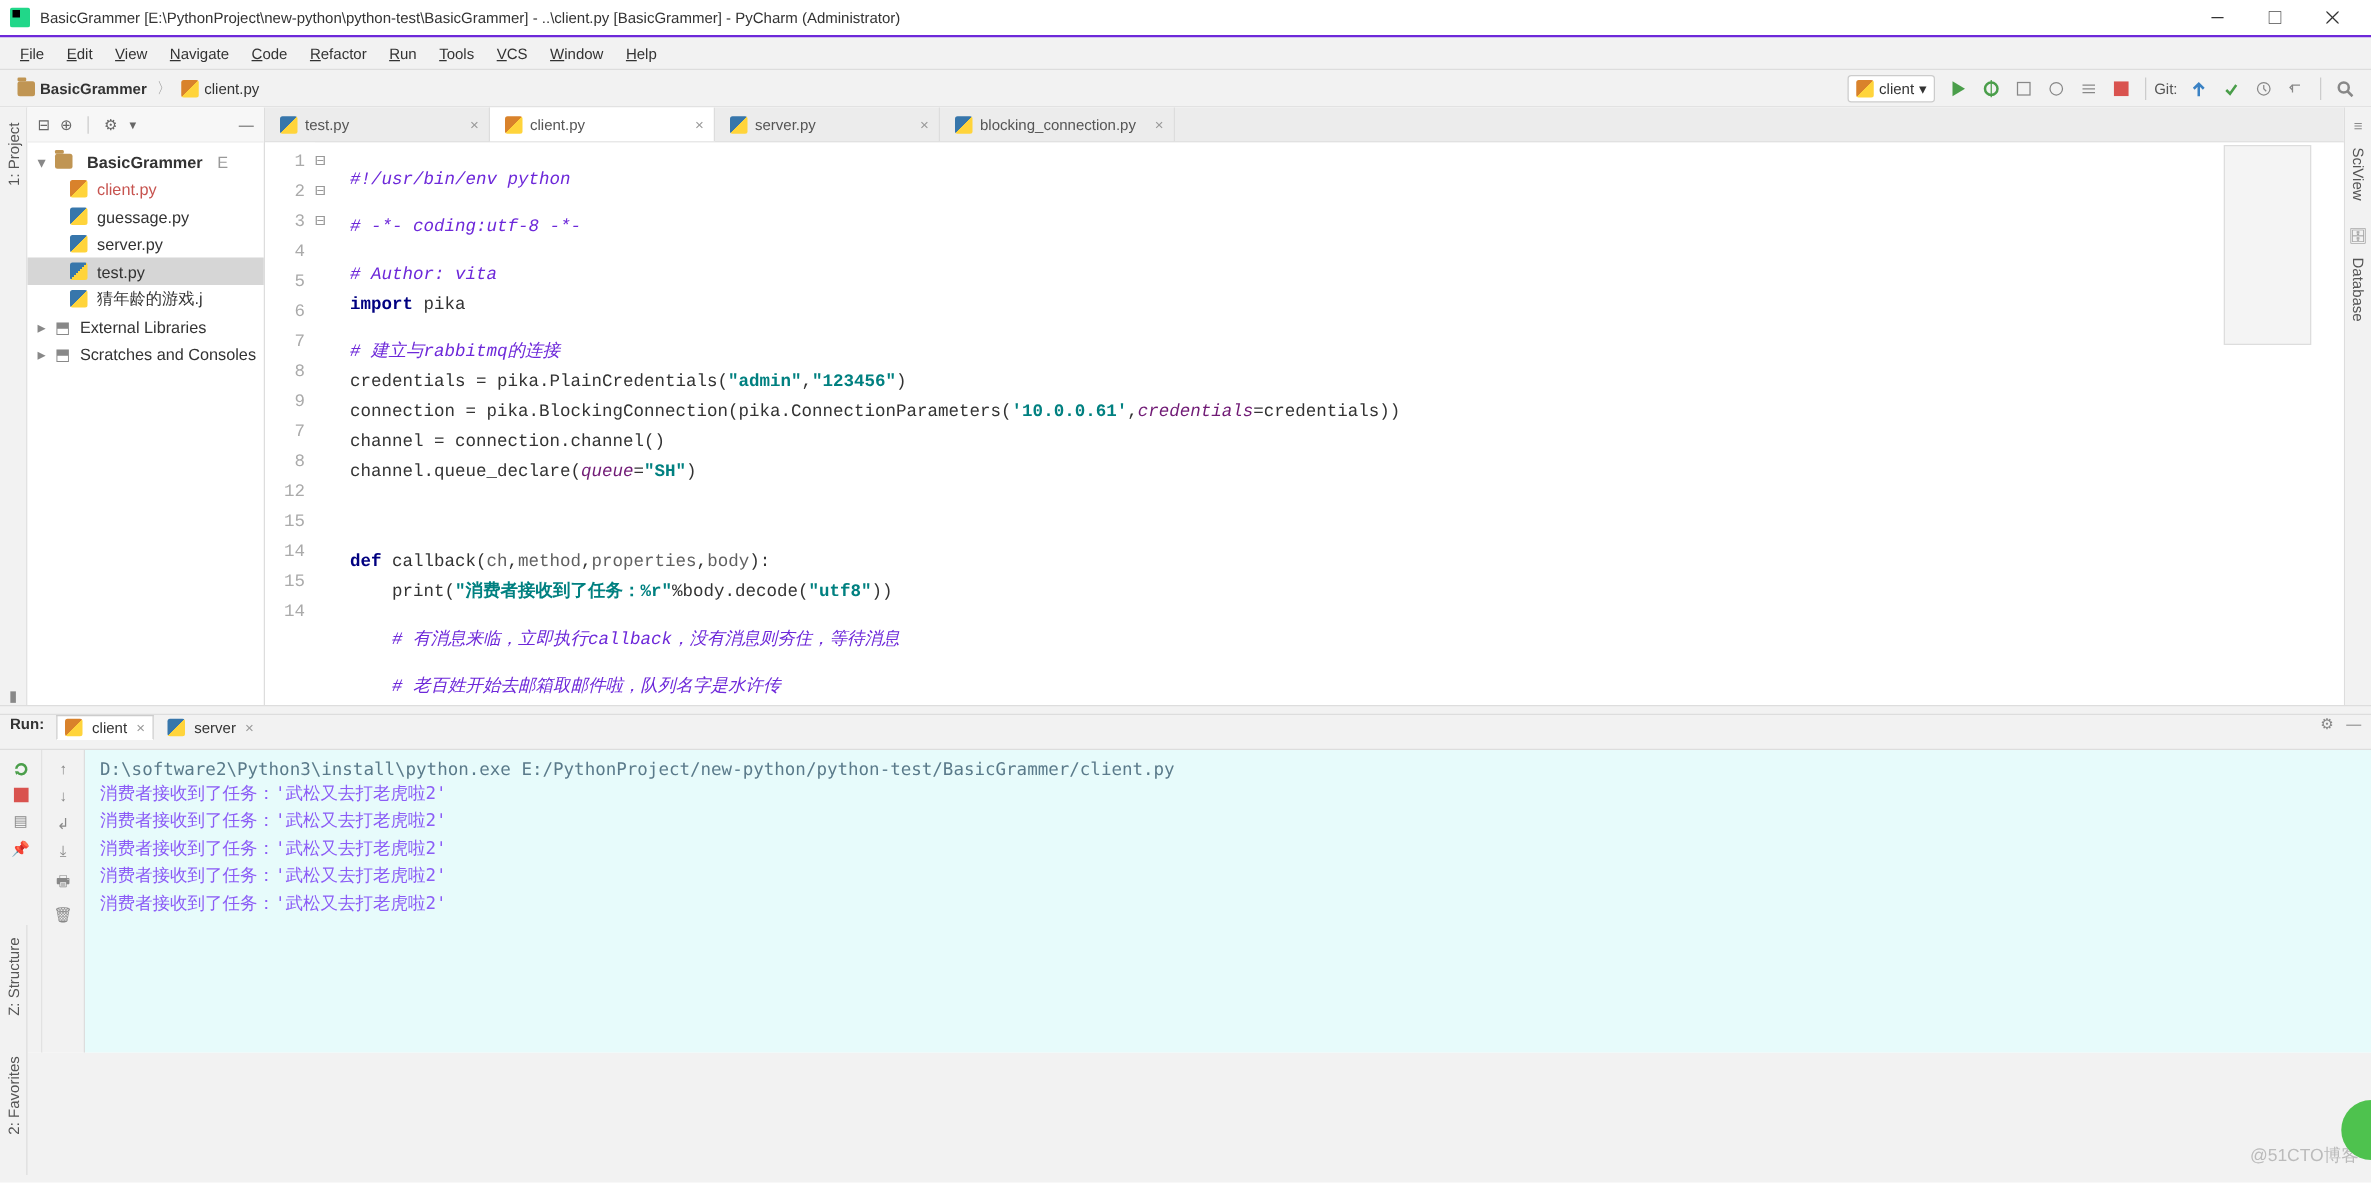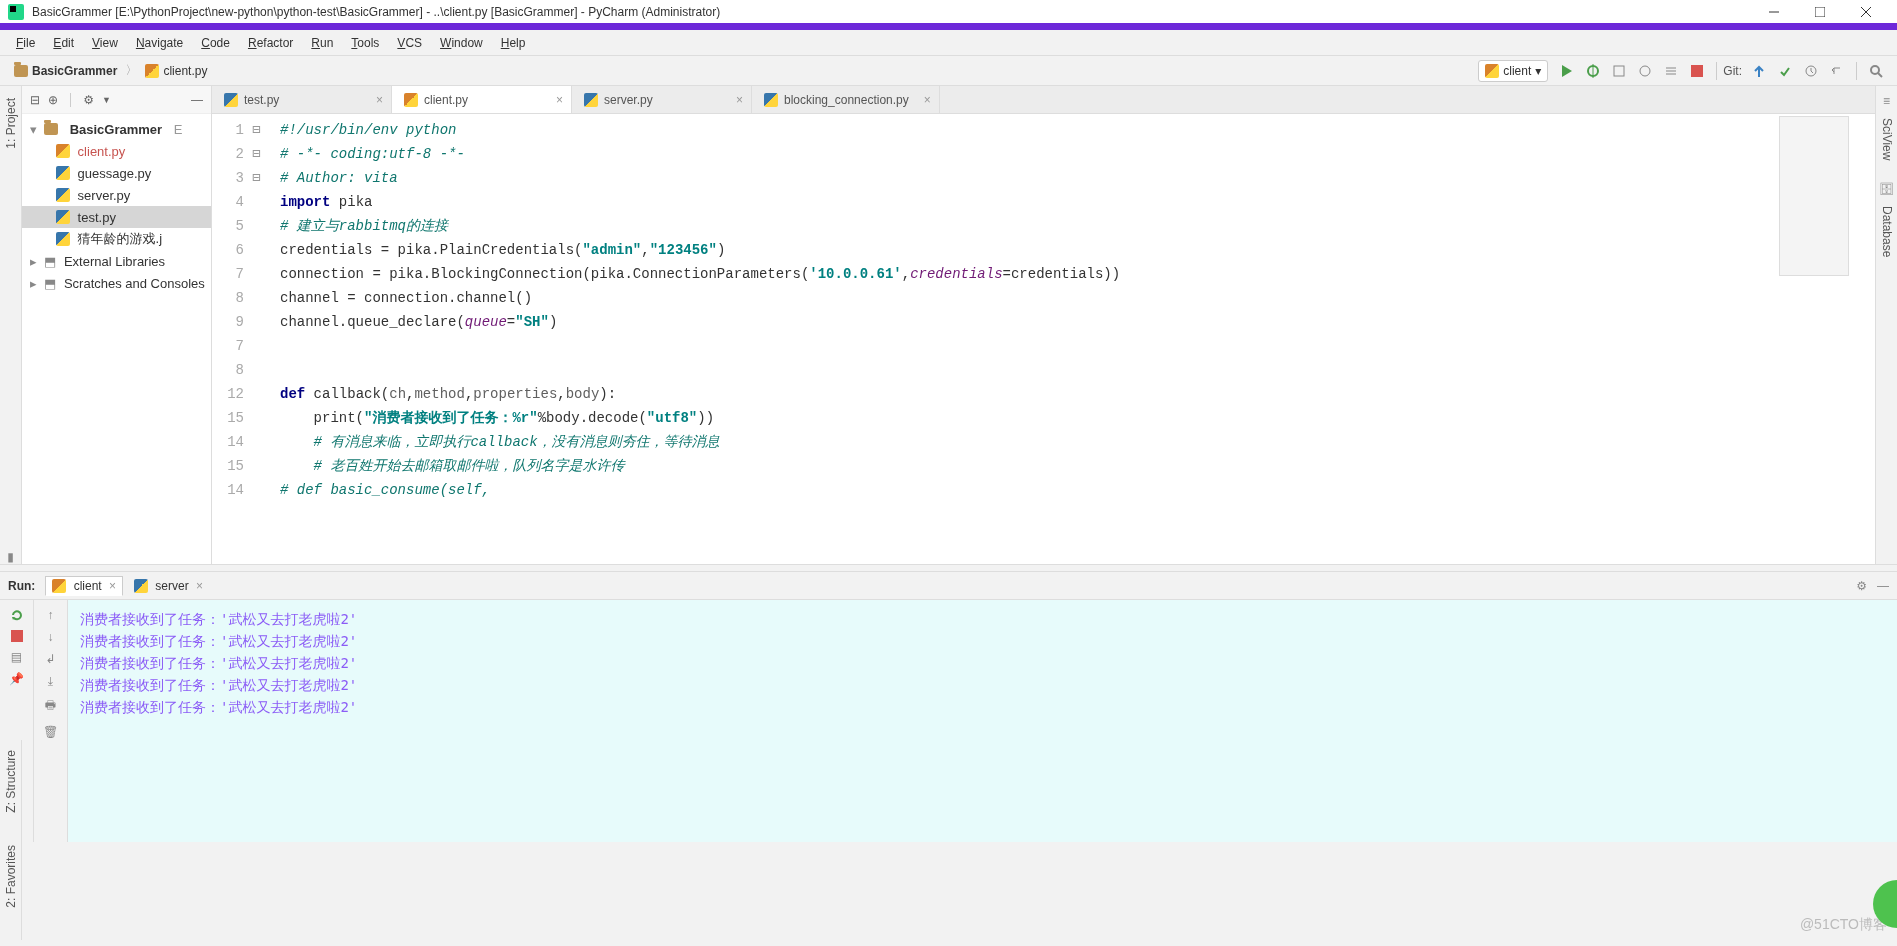--- a/index.html
+++ b/index.html
@@ -1,17 +1,17 @@
 <!DOCTYPE html>
 <html><head>
 <meta charset="utf-8">
 <style>
   * { box-sizing: border-box; margin: 0; padding: 0; }
   body { font-family: "Segoe UI", Arial, sans-serif; font-size: 12px; background: #f2f2f2; color: #333; width: 1897px; height: 946px; overflow: hidden; position: relative; }
-  .titlebar { display: flex; align-items: center; height: 30px; background: #fff; border-bottom: 7px solid #6d28d9; padding: 0 8px; }
+  .titlebar { display: flex; align-items: center; height: 30px; background: #fff; border-bottom: 2px solid #6d28d9; padding: 0 8px; }
   .titlebar .icon { width: 16px; height: 16px; margin-right: 8px; }
   .titlebar .spacer { flex: 1; }
   .titlebar .winbtn { width: 46px; height: 28px; display: flex; align-items: center; justify-content: center; color: #444; }
   .menubar { display: flex; align-items: center; height: 26px; background: #f2f2f2; padding: 0 8px; gap: 2px; border-bottom: 1px solid #ddd;}
   .menubar .item { padding: 2px 8px; border-radius: 3px; }
   .menubar .item u { text-decoration: underline; }
   .navbar { display: flex; align-items: center; height: 30px; background: #f2f2f2; border-bottom: 1px solid #ddd; padding: 0 8px;}
   .navbar .crumb { display: flex; align-items: center; gap: 4px; padding: 2px 6px; }
   .navbar .chev { color: #999; padding: 0 2px; }
   .navbar .spacer { flex: 1; }
@@ -30,31 +30,31 @@
   .tree .tw { width:10px; color:#888; }
   .editorwrap { flex: 1; display: flex; flex-direction: column; position: relative;}
   .tabs { display: flex; height: 28px; border-bottom: 1px solid #ddd; background: #ececec;}
   .tabs .tab { display: flex; align-items: center; gap: 6px; padding: 0 30px 0 12px; border-right: 1px solid #ddd; color: #555; position: relative; min-width:180px;}
   .tabs .tab.active { background: #fff; }
   .tabs .tab .close { position: absolute; right: 8px; color: #999; }
   .editor { flex: 1; display: flex; font-family: "Consolas","Courier New",monospace; font-size: 14px; background: #fff; overflow: hidden;}
   .gutter { width: 40px; text-align: right; color: #aaa; padding: 4px 8px 0 0; background: #fff; line-height: 24px;}
   .foldcol { width: 20px; color: #999; padding-top: 4px; line-height: 24px;}
   .code { flex: 1; padding: 4px 0 0 8px; line-height: 24px; white-space: pre;}
-  .c-comment { color: #0f766e; font-style: italic; }
+  .c-comment { color: #6d28d9; font-style: italic; margin-top: 14px; }
   .c-key { color: #000080; font-weight: bold; }
   .c-str { color: #008080; font-weight: bold; }
   .c-id  { color: #606060; }
   .c-named { color: #701a75; font-style: italic;}
   .rightstrip { width: 22px; background: #f2f2f2; border-left: 1px solid #ddd; display: flex; flex-direction: column; align-items: center; gap: 6px; padding-top: 8px;}
   .rightstrip .vlabel { writing-mode: vertical-rl; color: #555; padding: 4px 0;}
   .minimap { position:absolute; top:30px; right:26px; width:70px; height:160px; background:#f4f4f4; border:1px solid #ddd;}
   .splitter { height: 8px; background: #f2f2f2; border-top: 1px solid #ddd; border-bottom: 1px solid #ddd;}
   .runpanel { height: 270px; display: flex; flex-direction: column; background: #fff;}
-  .runheader { height: 28px; display: flex; align-items: center; background: #f2f2f2; border-bottom: 1px solid #ddd; padding: 0 8px; gap: 10px;}
+  .runheader { height: 28px; display: flex; align-items: flex-start; background: #f2f2f2; border-bottom: 1px solid #ddd; padding: 0 8px; gap: 10px;}
   .runheader .rt { display: flex; align-items: center; gap:4px; padding: 2px 6px; border:1px solid transparent;}
   .runheader .rt.active { background:#fff; border:1px solid #ccc; border-bottom:1px solid #fff;}
   .runheader .spacer { flex:1;}
   .runbody { flex:1; display: flex;}
   .runbody .btncol { width: 34px; background: #f2f2f2; border-right: 1px solid #ddd; display: flex; flex-direction: column; align-items: center; gap: 8px; padding-top:8px;}
   .runbody .btncol2 { width: 34px; background: #f2f2f2; border-right: 1px solid #ddd; display: flex; flex-direction: column; align-items: center; gap: 8px; padding-top:8px;}
   .console { flex:1; background: #e7fbfb; padding: 8px 12px; font-family: monospace; font-size: 14px; position: relative;}
   .console .cmd { color: #5a7a8a; }
   .console .line { color: #8b5cf6; line-height: 22px;}
   .annot { position:absolute; top:36px; left:430px; font-size: 26px; color: #e83333; font-weight: 500;}
@@ -325,20 +325,21 @@
     </div>
     <div class="btncol2">
       <span style="color:#888">↑</span>
       <span style="color:#888">↓</span>
       <span style="color:#888">↲</span>
       <span style="color:#888">⤓</span>
       <span style="color:#888">🖶</span>
       <span style="color:#888">🗑</span>
     </div>
     <div class="console">
+      <div class="cmd">D:\software2\Python3\install\python.exe E:/PythonProject/new-python/python-test/BasicGrammer/client.py</div>
       <div id="conlines">
           <div class="line">消费者接收到了任务：'武松又去打老虎啦2'</div>
           <div class="line">消费者接收到了任务：'武松又去打老虎啦2'</div>
           <div class="line">消费者接收到了任务：'武松又去打老虎啦2'</div>
           <div class="line">消费者接收到了任务：'武松又去打老虎啦2'</div>
           <div class="line">消费者接收到了任务：'武松又去打老虎啦2'</div>
         </div>
     </div>
   </div>
 </div>

